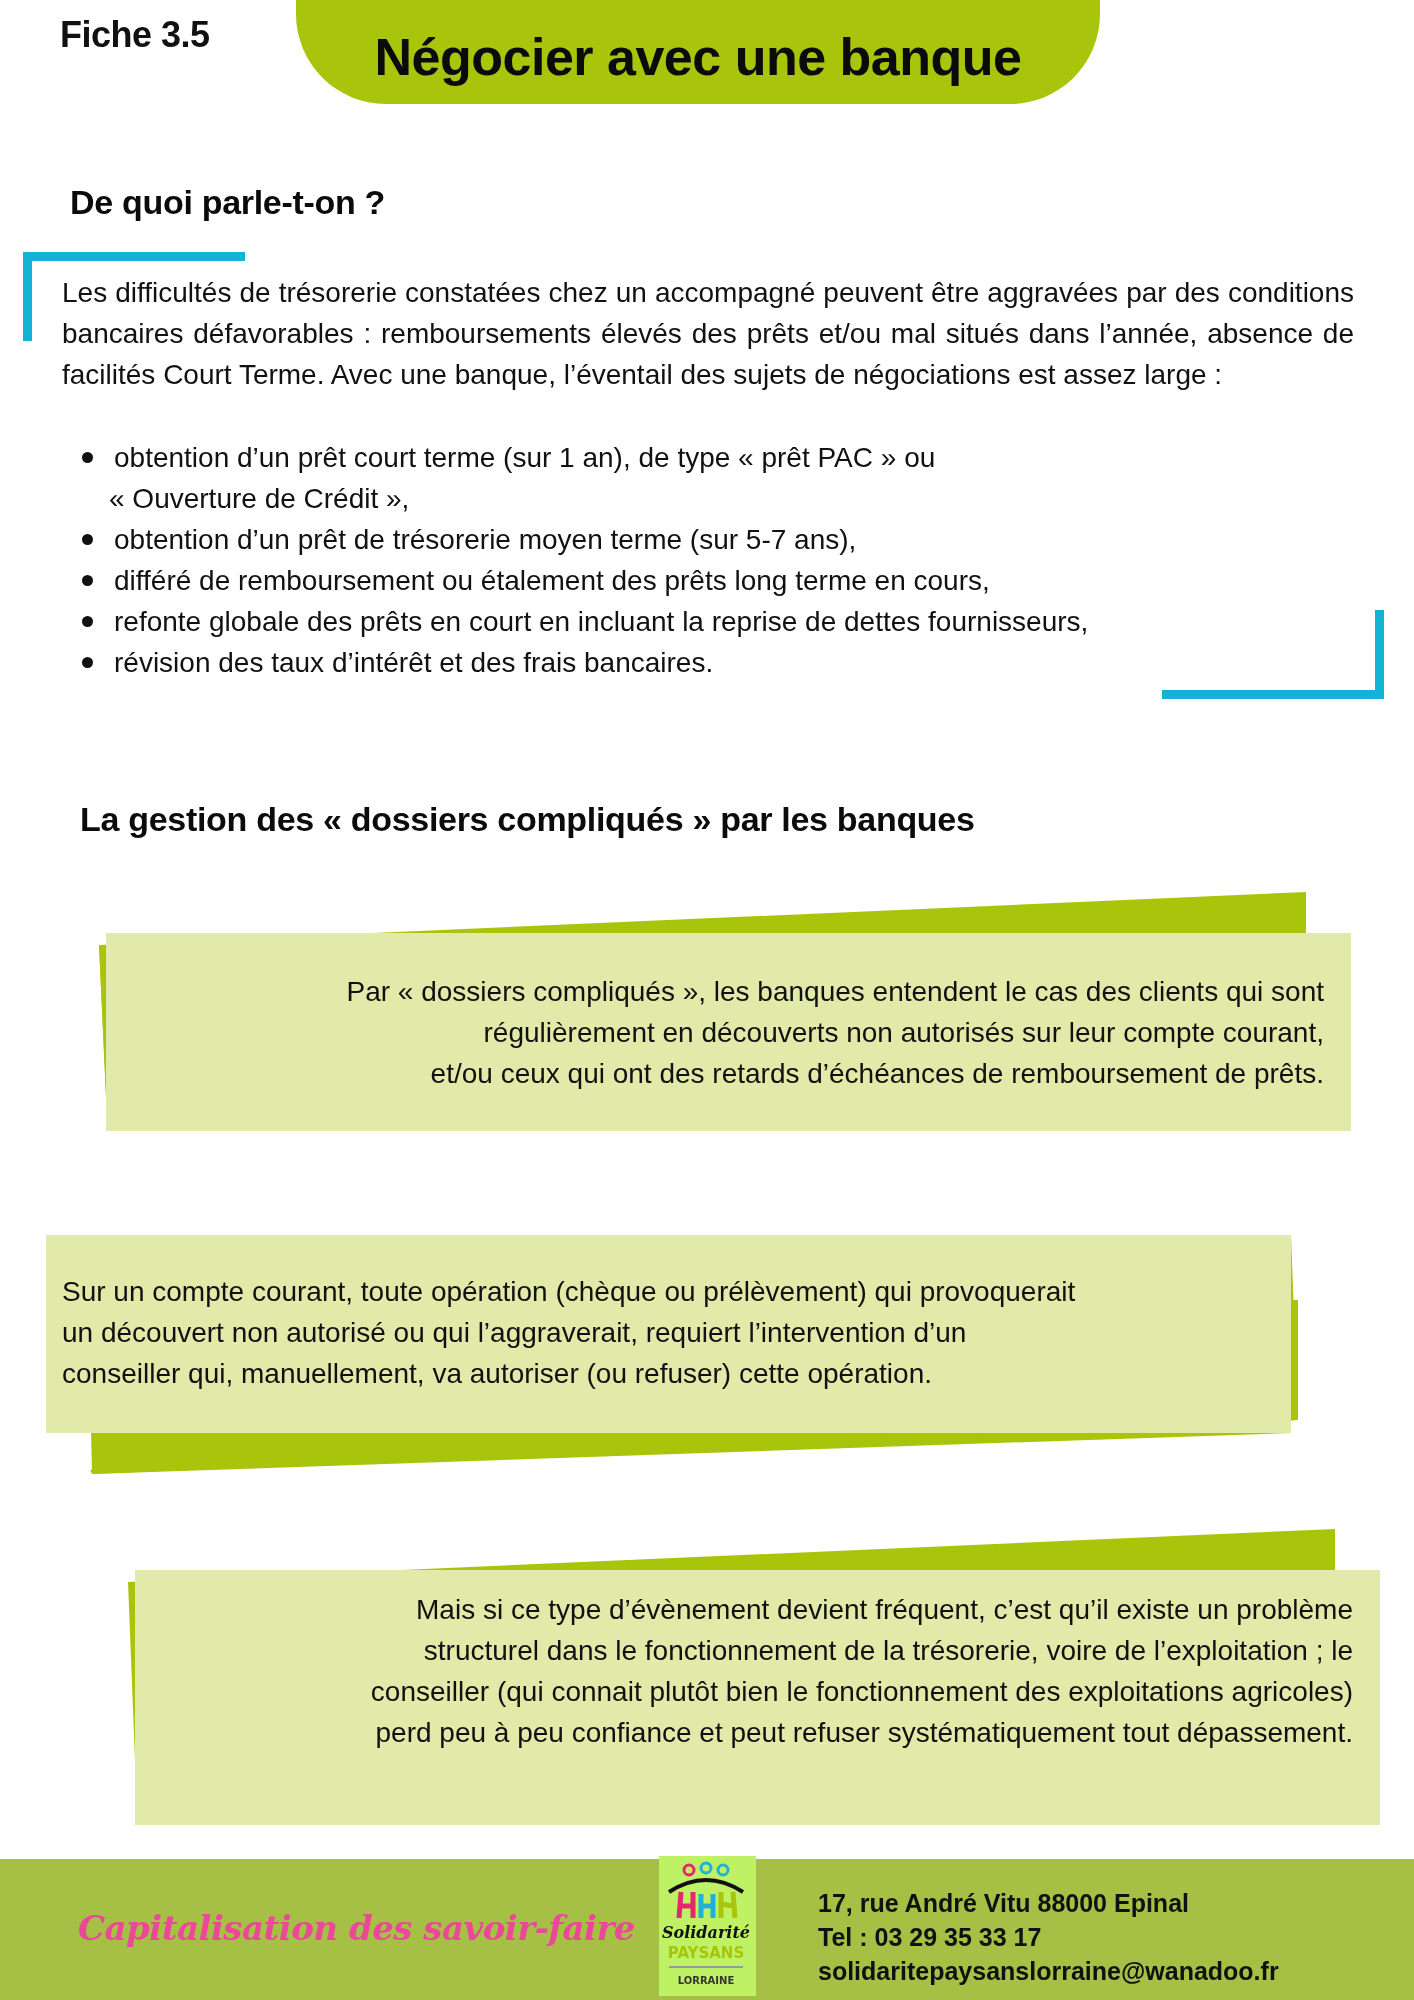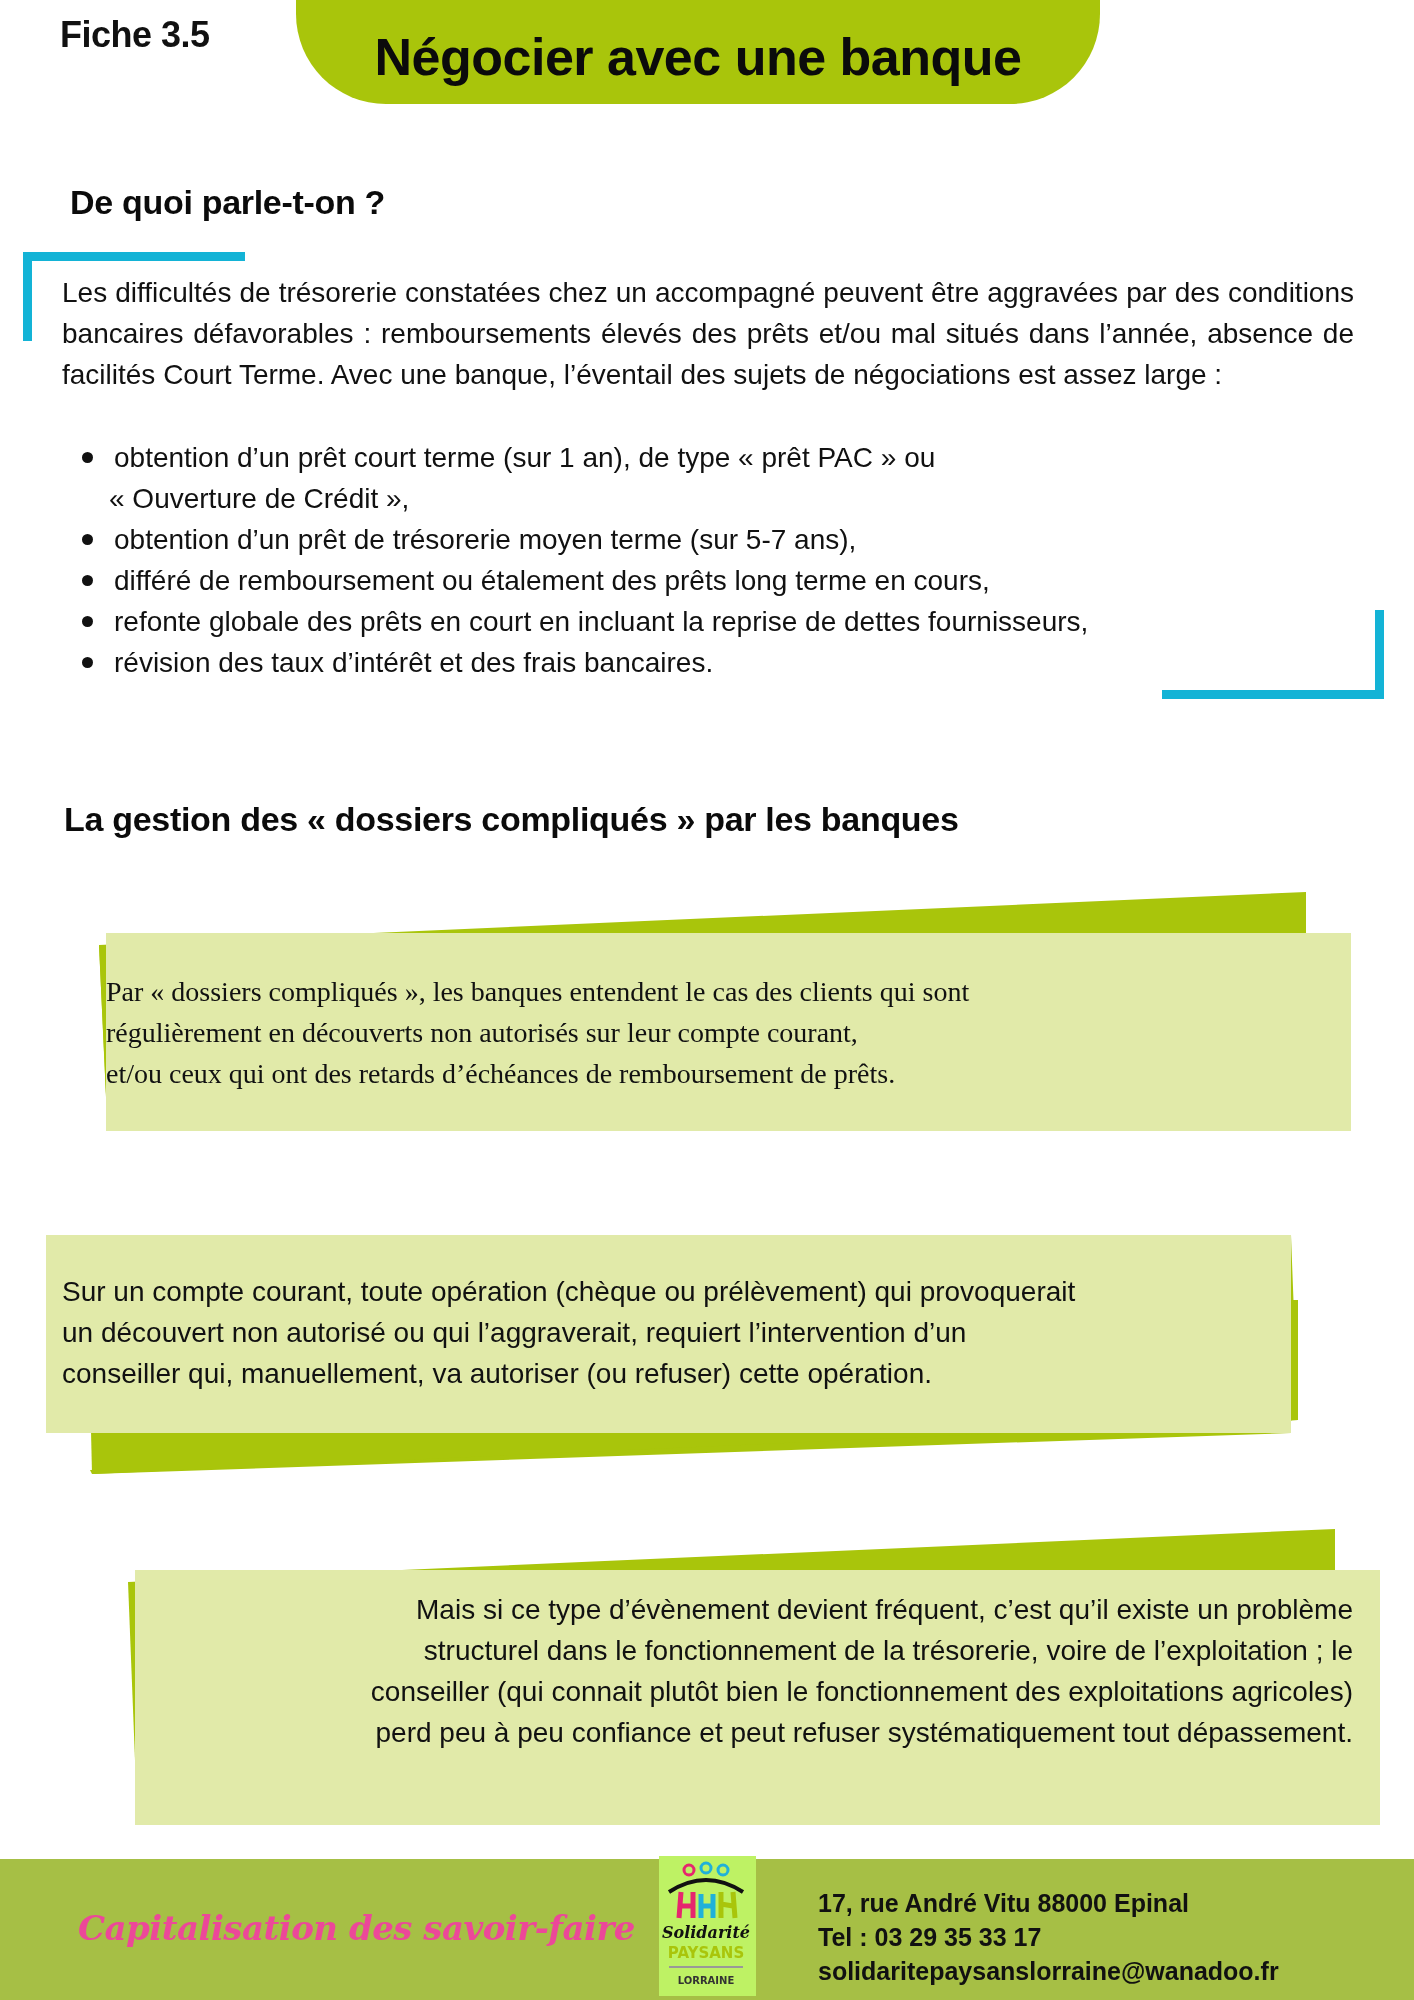--- a/index.html
+++ b/index.html
@@ -15,21 +15,21 @@
   .title-pill {
     left: 296px; top: -10px; width: 804px; height: 114px;
     background: #a9c50b; border-radius: 0 0 90px 90px;
     display: flex; align-items: center; justify-content: center;
   }
   .title-pill h1 { margin: 20px 0 0 0; font-size: 52px; font-weight: bold; color: #0b0b0b; letter-spacing: -0.5px; }
 
   
   .h2 { font-size: 34px; font-weight: bold; color: #0b0b0b; margin: 0; letter-spacing: -0.3px; }
   .h2a { left: 70px; top: 183px; }
-  .h2b { left: 64px; top: 800px; }
+  .h2b { left: 80px; top: 800px; }
 
   
   .bracket-tl-h { left: 23px; top: 252px; width: 222px; height: 9px; background: #13b3d6; }
   .bracket-tl-v { left: 23px; top: 252px; width: 9px; height: 89px; background: #13b3d6; }
   .bracket-br-h { left: 1162px; top: 690px; width: 222px; height: 9px; background: #13b3d6; }
   .bracket-br-v { left: 1375px; top: 610px; width: 9px; height: 89px; background: #13b3d6; }
 
   
   .intro {
     left: 62px; top: 272px; width: 1292px;
@@ -41,21 +41,21 @@
     position: absolute; left: 0; top: 15px; width: 11px; height: 11px; border-radius: 50%; background: #111;
   }
   .bullets li .cont { display: block; margin-left: -5px; }
 
   
   .shape-svg { position: absolute; left: 0; top: 0; }
   .box {
     position: absolute; background: #e1eaa9; box-sizing: border-box;
     font-size: 28px; line-height: 41px; color: #111;
   }
-  .box1 { left: 106px; top: 933px; width: 1245px; height: 198px; padding: 38px 27px 0 0; text-align: left; font-family: Liberation Serif, serif; }
+  .box1 { left: 106px; top: 933px; width: 1245px; height: 198px; padding: 38px 27px 0 0; text-align: right; }
   .box2 { left: 46px; top: 1235px; width: 1245px; height: 198px; padding: 36px 0 4px 16px; text-align: left; }
   .box3 { left: 135px; top: 1570px; width: 1245px; height: 255px; padding: 19px 27px 0 0; text-align: right; }
   .box p { margin: 0; }
 
   
   .footer { left: 0; top: 1859px; width: 1414px; height: 141px; background: #a6bf45; }
   .footer-tagline {
     left: 78px; top: 1908px; font-family: "DejaVu Serif", serif; font-style: italic; font-weight: bold;
     font-size: 34px; color: #ec4899; letter-spacing: -0.5px;
   }

